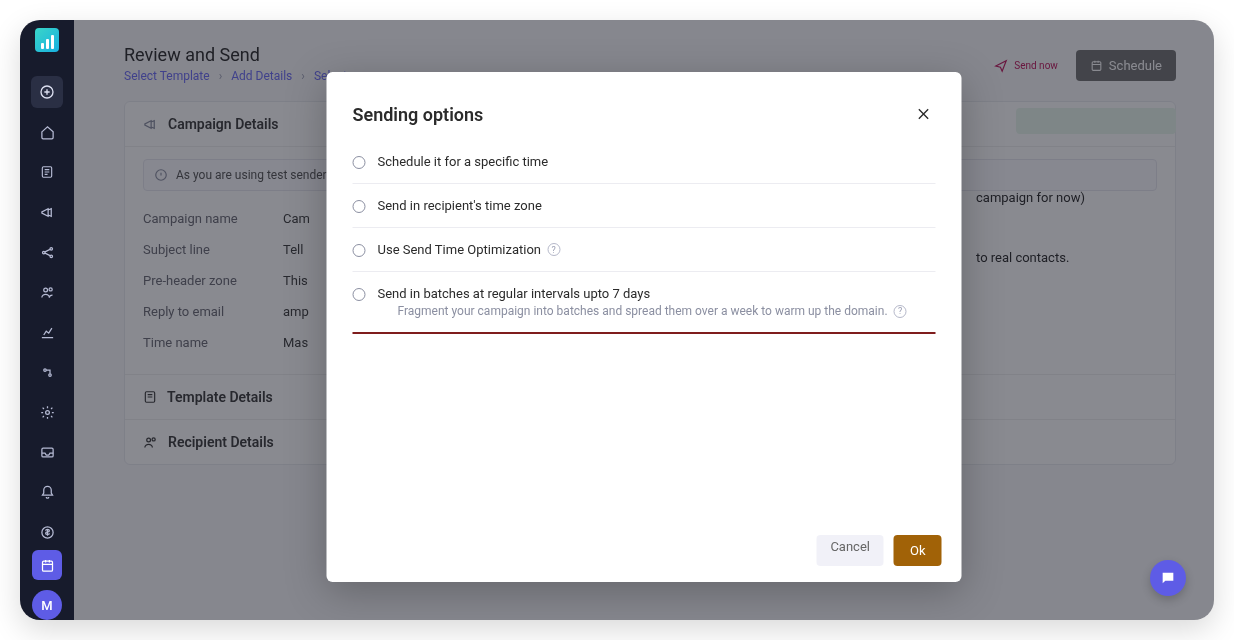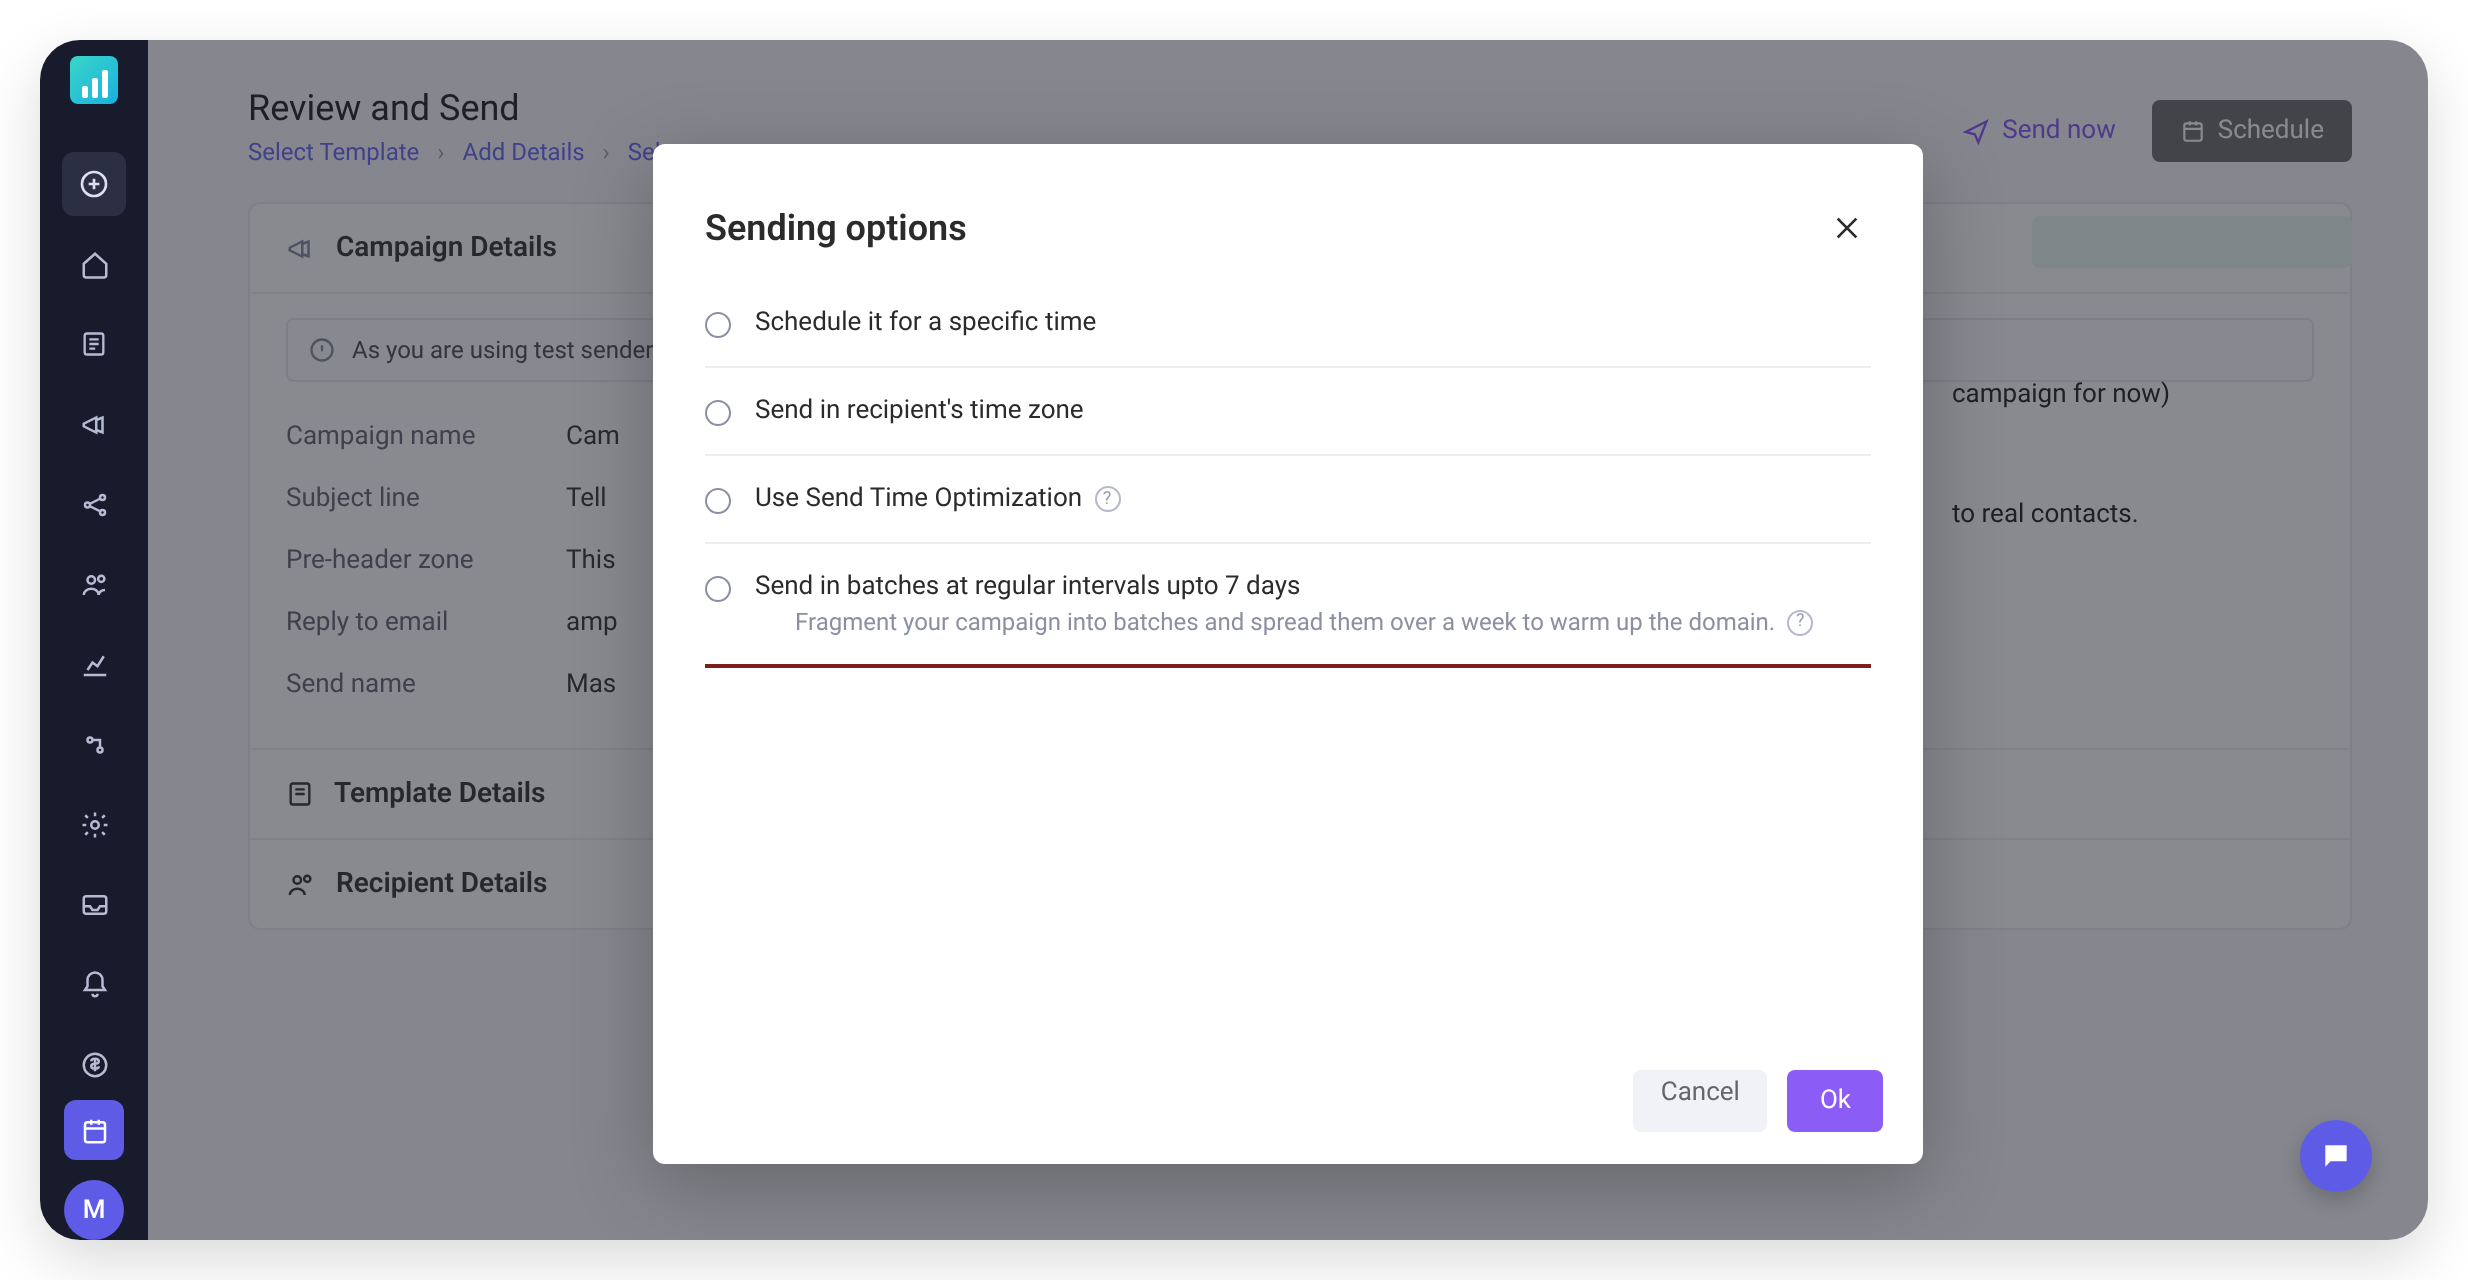--- a/index.html
+++ b/index.html
@@ -93,23 +93,23 @@
   .breadcrumbs .sep { margin: 0 6px; color:#a0a3b8; }
   .header-actions {
     position: absolute;
     right: 38px;
     top: 30px;
     display:flex;
     gap:10px;
     align-items:center;
   }
   .link-btn {
-    color:#8b5cf6;
+    color:#be185d;
     display:flex; gap:6px; align-items:center;
-    font-size:13px;
+    font-size:10px;
     cursor:pointer;
     padding:6px 8px;
   }
   .primary-btn {
     background:#737373;
     color:#fff;
     padding:8px 14px;
     border-radius:4px;
     font-size:13px;
     display:flex; gap:6px; align-items:center;
@@ -222,21 +222,21 @@
   }
   .btn-cancel {
     background:#f1f1f8;
     color:#666;
     padding:4px 14px;
     border-radius:4px;
     font-size:13px;
     cursor:pointer;
   }
   .btn-ok {
-    background:#8b5cf6;
+    background:#a16207;
     color:#fff;
     padding:8px 16px;
     border-radius:4px;
     font-size:13px;
     cursor:pointer;
   }
   
   .chat-fab {
     position:absolute;
     right:28px; bottom:24px;
@@ -409,21 +409,21 @@
           </div>
         <div class="kv">
             <div class="k">Pre-header zone</div>
             <div class="v">This</div>
           </div>
         <div class="kv">
             <div class="k">Reply to email</div>
             <div class="v">amp</div>
           </div>
         <div class="kv">
-            <div class="k">Send name</div>
+            <div class="k">Time name</div>
             <div class="v">Mas</div>
           </div>
       </div>
       <div class="sub-row">
         <span class="hicon">
           <svg width="14" height="14" viewBox="0 0 24 24" fill="none" stroke="currentColor" stroke-width="2">
               <rect x="4" y="3" width="16" height="18" rx="2"></rect>
               <path d="M8 8h8M8 12h8"></path>
             </svg>
         </span>

